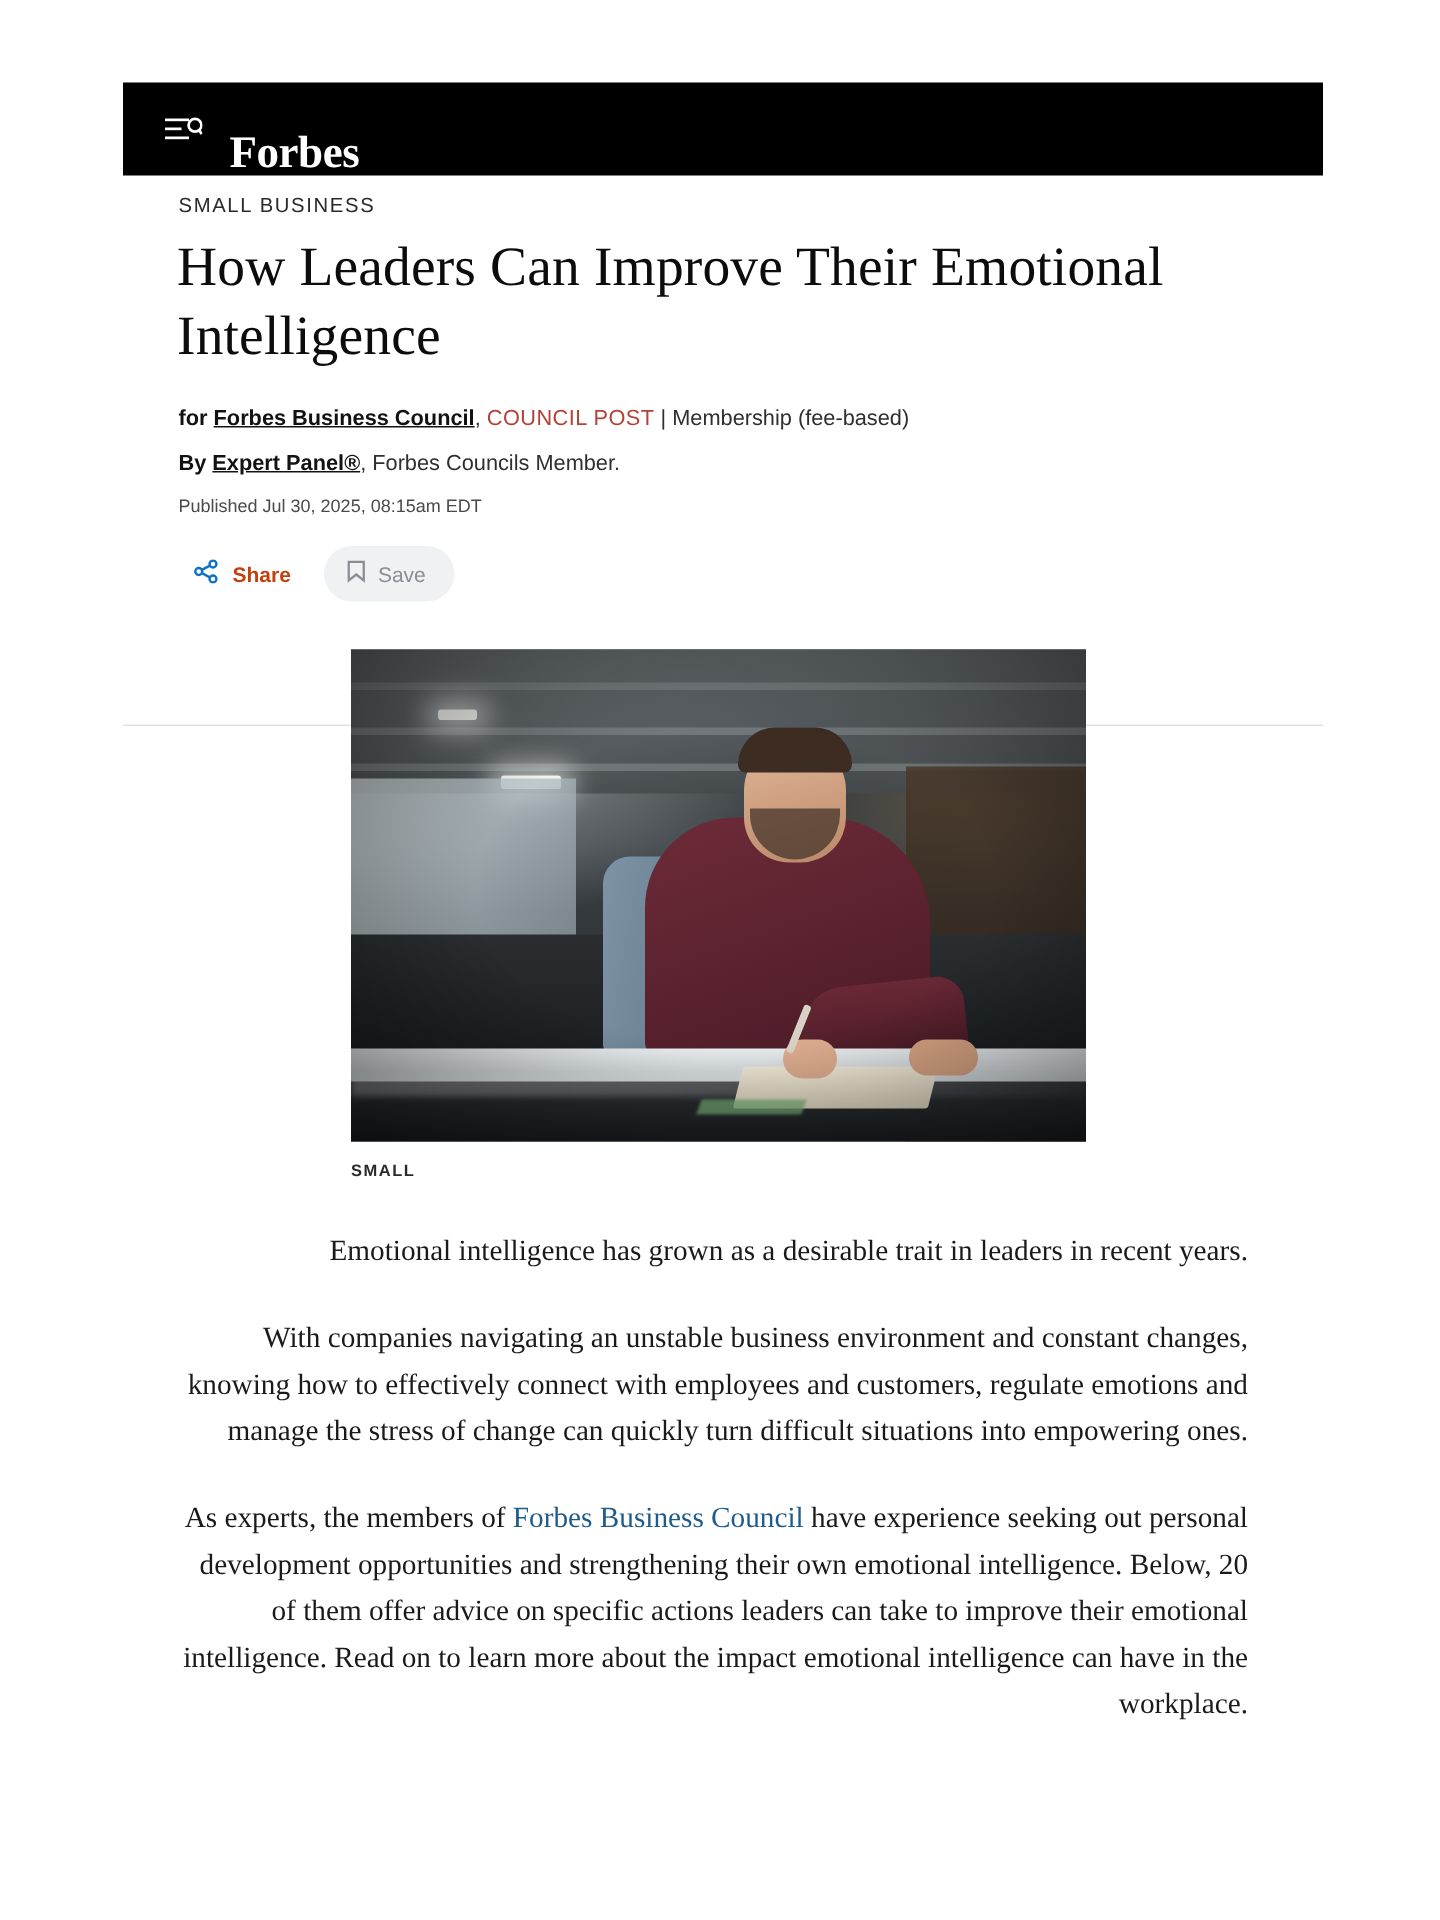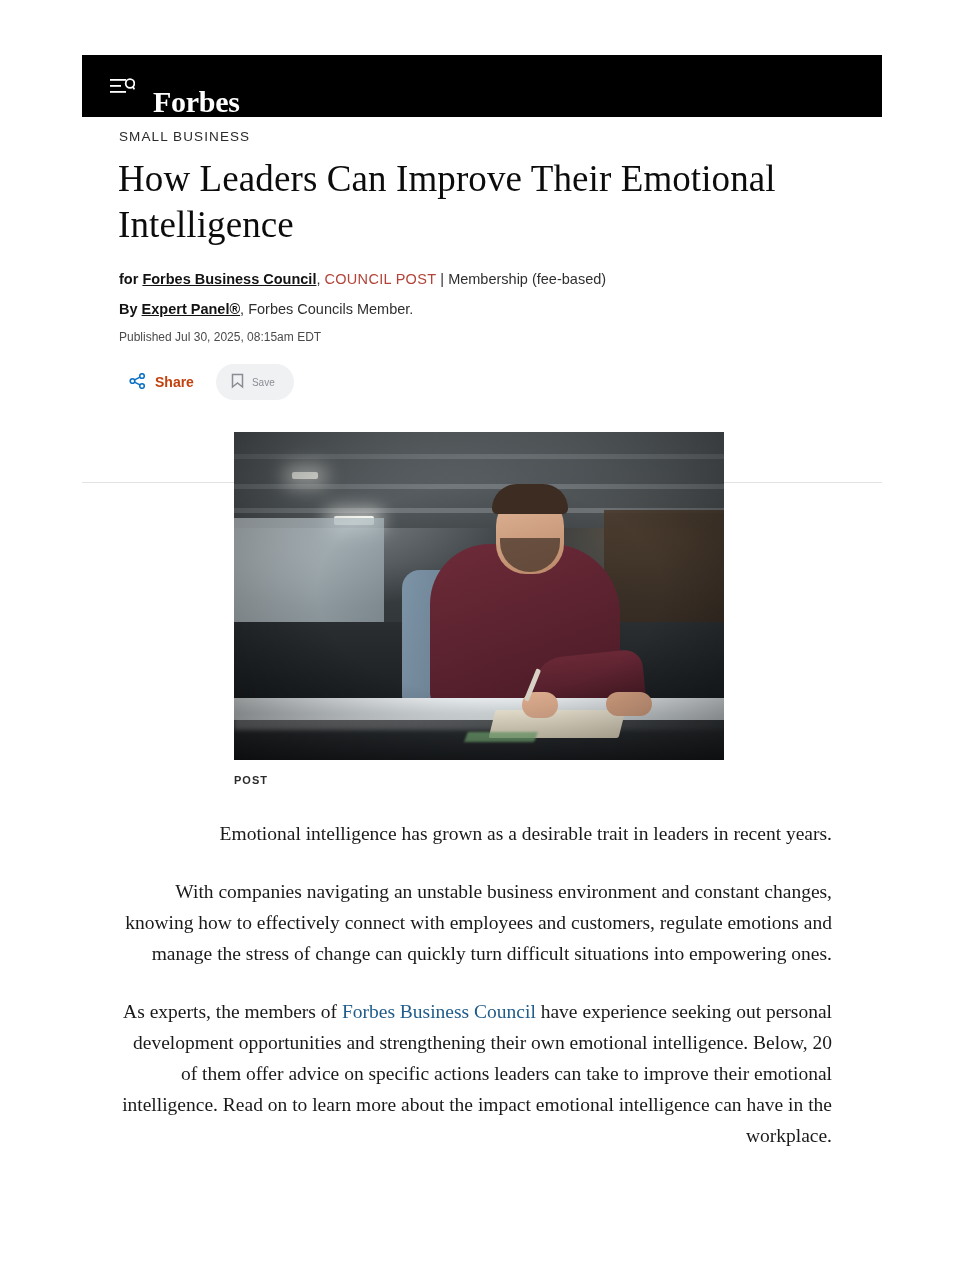--- a/index.html
+++ b/index.html
@@ -119,21 +119,21 @@
     border: none;
   }
   .save-btn {
     display: flex;
     align-items: center;
     gap: 8px;
     padding: 9px 19px 9px 15px;
     background: #f0f1f3;
     border-radius: 22px;
     color: #8a8d93;
-    font-size: 10px;
+    font-size: 14px;
     cursor: pointer;
     border: none;
   }
   
   .figure {
     margin: 32px 0 0 0;
     position: relative;
     width: 800px;
   }
   .divider {
@@ -361,21 +361,21 @@
         <div class="ph-arm"></div>
         <div class="ph-desk"></div>
         <div class="ph-desk-sheen"></div>
         <div class="ph-pad"></div>
         <div class="ph-green"></div>
         <div class="ph-hand"></div>
         <div class="ph-hand2"></div>
         <div class="ph-pen"></div>
         <div class="ph-vig"></div>
       </div>
-      <div class="credit">POST</div>
+      <div class="credit">SMALL</div>
     </div>
 
     <div class="article-body">
       <p>
         <span>Emotional intelligence has grown as a desirable trait in leaders in recent years.</span>
       </p>
       <p>
         <span>With companies navigating an unstable business environment and constant changes, knowing how to effectively connect with employees and customers, regulate emotions and manage the stress of change can quickly turn difficult situations into empowering ones.</span>
       </p>
       <p>

